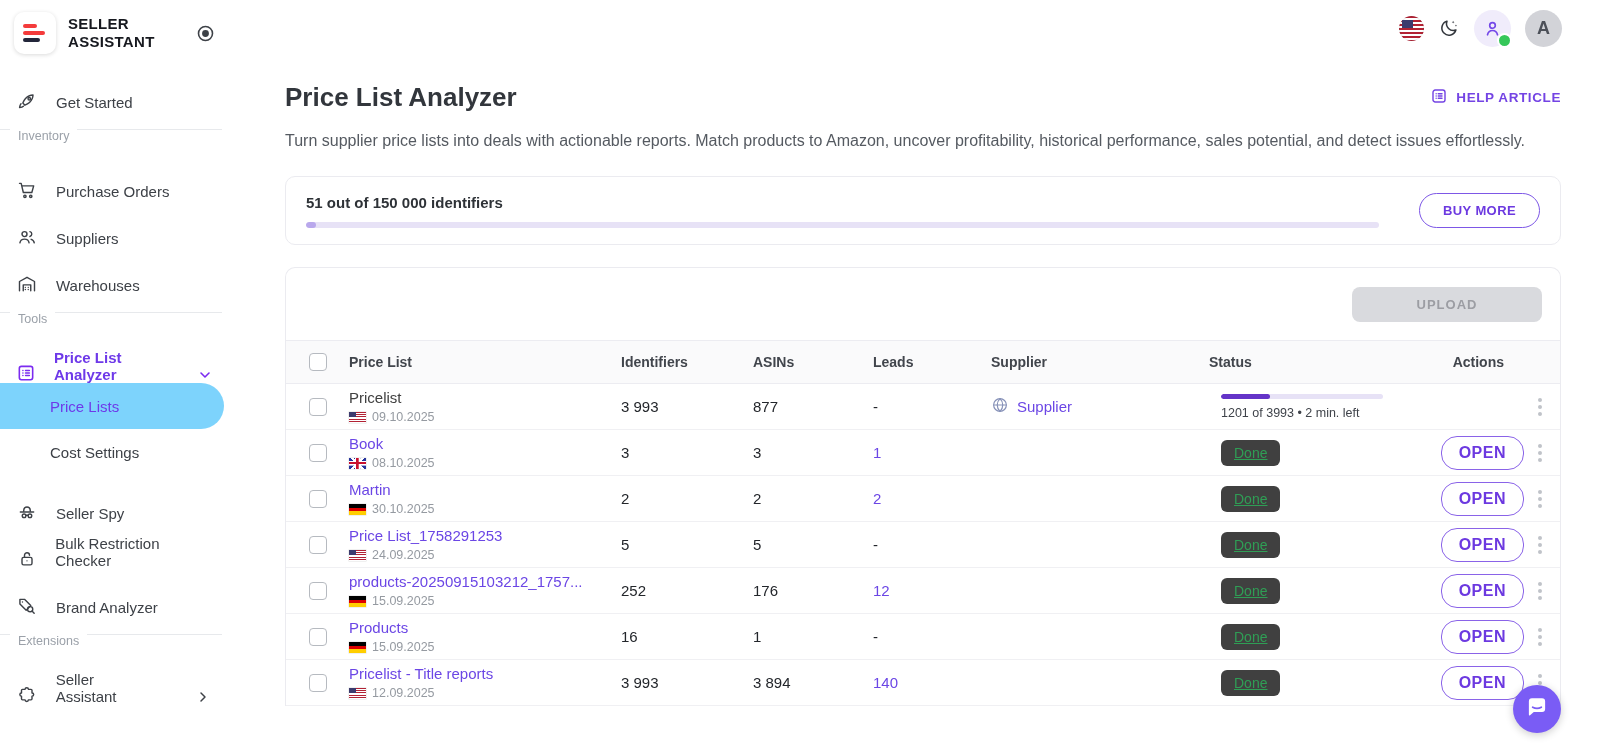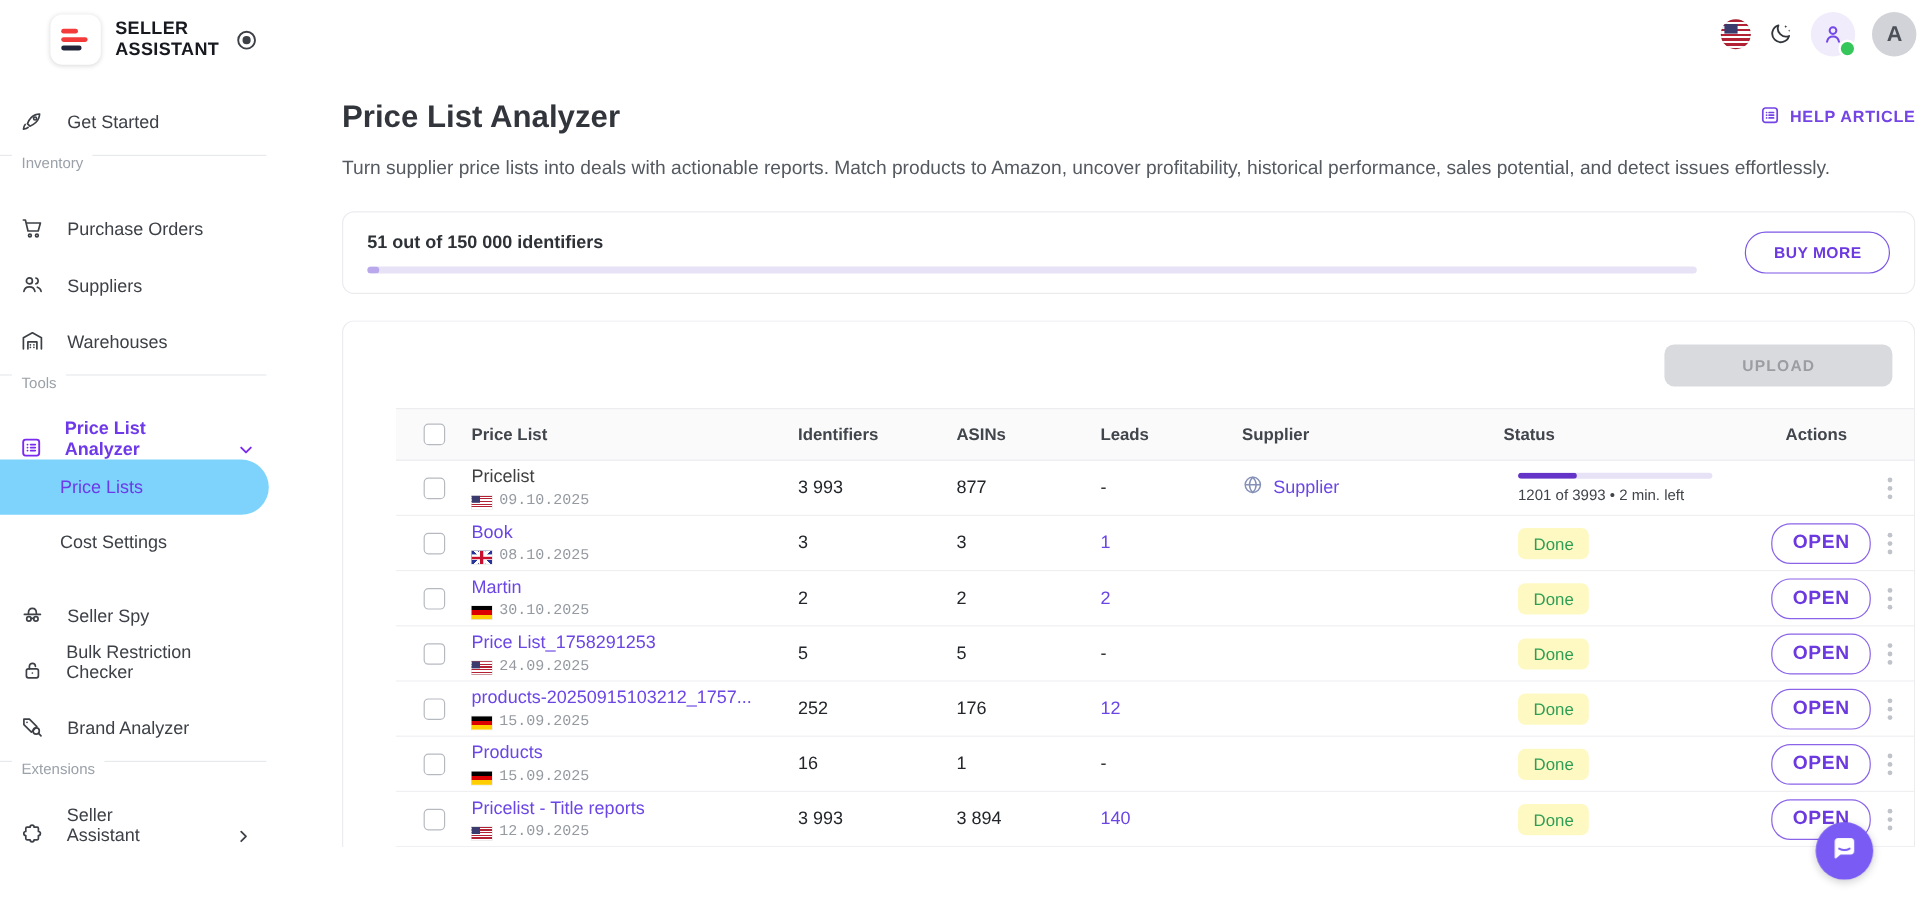--- a/index.html
+++ b/index.html
@@ -2,21 +2,21 @@
 <html><head>
 <meta charset="utf-8">
 <style>
   * { box-sizing: border-box; margin: 0; padding: 0; }
   html,body { width:1600px; height:755px; overflow:hidden; background:#fff;
     font-family:"Liberation Sans", sans-serif; color:#3d4147; }
   .app { display:flex; width:100%; height:100%; }
 
   
   .sidebar { width:230px; flex:0 0 230px; padding-top:8px; }
-  .brand-row { display:flex; align-items:center; gap:12px; padding:4px 14px 10px 14px;margin-left:28px; }
+  .brand-row { display:flex; align-items:center; gap:12px; padding:4px 14px 10px 14px; }
   .logo { width:42px; height:42px; border-radius:10px; background:#fff;
     box-shadow:0 1px 4px rgba(0,0,0,.15); display:flex; flex-direction:column;
     justify-content:center; gap:3px; padding-left:9px; }
   .logo .bar { height:4px; border-radius:2px; }
   .logo .b1 { width:14px; background:#f43b3b; }
   .logo .b2 { width:22px; background:#f43b3b; }
   .logo .b3 { width:17px; background:#23263a; }
   .brand-text { display:flex; flex-direction:column; font-weight:bold; font-size:15px;
     line-height:1.2; color:#17191f; letter-spacing:.3px; flex:1; }
   .collapse-btn { background:none; border:none; color:#3d4147; cursor:pointer; display:flex; }
@@ -66,45 +66,45 @@
   .usage-left { flex:1; padding-right:40px; }
   .usage-label { font-size:15px; font-weight:bold; color:#2e3237; }
   .usage-track { margin-top:11px; height:6px; border-radius:3px; background:#e7e2f6;
     overflow:hidden; }
   .usage-fill { height:100%; border-radius:3px; background:#b9a8ec; }
   .buy-more { background:#fff; border:1px solid #7d57e6; color:#6c39e0; font-size:13px;
     font-weight:bold; letter-spacing:.4px; border-radius:18px; padding:9px 23px;
     cursor:pointer; }
 
   .table-card { margin-top:22px; border:1px solid #ebebf0; border-radius:10px 10px 0 0;
-    border-bottom:none; overflow:hidden;padding-left:44px; }
+    border-bottom:none; overflow:hidden; }
   .table-toolbar { height:72px; display:flex; align-items:center; justify-content:flex-end;
     padding-right:18px; }
   .upload-btn { width:190px; height:35px; background:#d9dade; color:#9c9da3; border:none;
     border-radius:8px; font-size:13px; font-weight:bold; letter-spacing:1px; cursor:default; }
 
   .tgrid { display:grid;
     grid-template-columns:63px 272px 132px 120px 118px 218px 223px 1fr;
     align-items:center; }
   .thead { background:#fafafb; border-top:1px solid #ececf1; border-bottom:1px solid #ececf1;
     height:44px; font-size:14px; font-weight:bold; color:#41454c; }
   .trow { min-height:46px; border-bottom:1px solid #f0f0f3; }
   .cell-check { display:flex; justify-content:center; }
   .checkbox { width:18px; height:18px; border:1.5px solid #b6bac0; border-radius:4px;
     background:#fff; cursor:pointer; display:inline-block; }
   .rname { font-size:15px; color:#6b46e5; text-decoration:none; cursor:pointer; display:block; }
   .rname.plain { color:#404040; cursor:default; }
-  .rsub { display:flex; align-items:flex-end; gap:6px; margin-top:4px;font-family:Liberation Mono, monospace; }
+  .rsub { display:flex; align-items:center; gap:6px; margin-top:4px; }
   .rdate { font-size:12.5px; color:#959aa1; }
   .c-num { font-size:15px; color:#23262b; }
   .c-num.link { color:#6b46e5; cursor:pointer; }
   .c-supplier { display:flex; align-items:center; gap:8px; }
   .supplier-link { font-size:15px; color:#6b46e5; text-decoration:none; cursor:pointer; }
-  .done-badge { display:inline-block; background:#fef9c3; color:#2f9e55; font-size:14px;
-    padding:5px 13px; border-radius:6px; margin-left:12px; }
+  .done-badge { display:inline-block; background:#404040; color:#2f9e55; font-size:14px;
+    padding:5px 13px; border-radius:6px; margin-left:12px;text-decoration:underline; }
   .progress-wrap { width:162px; margin-left:12px; }
   .pbar { height:5px; border-radius:3px; background:#e7e2f6; overflow:hidden; }
   .pfill { height:100%; background:#6434c8; border-radius:3px; }
   .ptext { margin-top:7px; font-size:12.5px; color:#3f434a; white-space:nowrap; }
   .c-actions { display:flex; align-items:center; justify-content:flex-end; gap:10px;
     padding-right:14px; }
   .thead .c-actions { padding-right:56px; font-weight:bold; }
   .open-btn { background:#fff; border:1px solid #8a63e8; color:#6c39e0; border-radius:16px;
     padding:7px 17px; font-size:16px; font-weight:bold; letter-spacing:.5px; cursor:pointer; }
   .kebab { display:inline-flex; flex-direction:column; gap:3px; padding:4px; cursor:pointer; }

